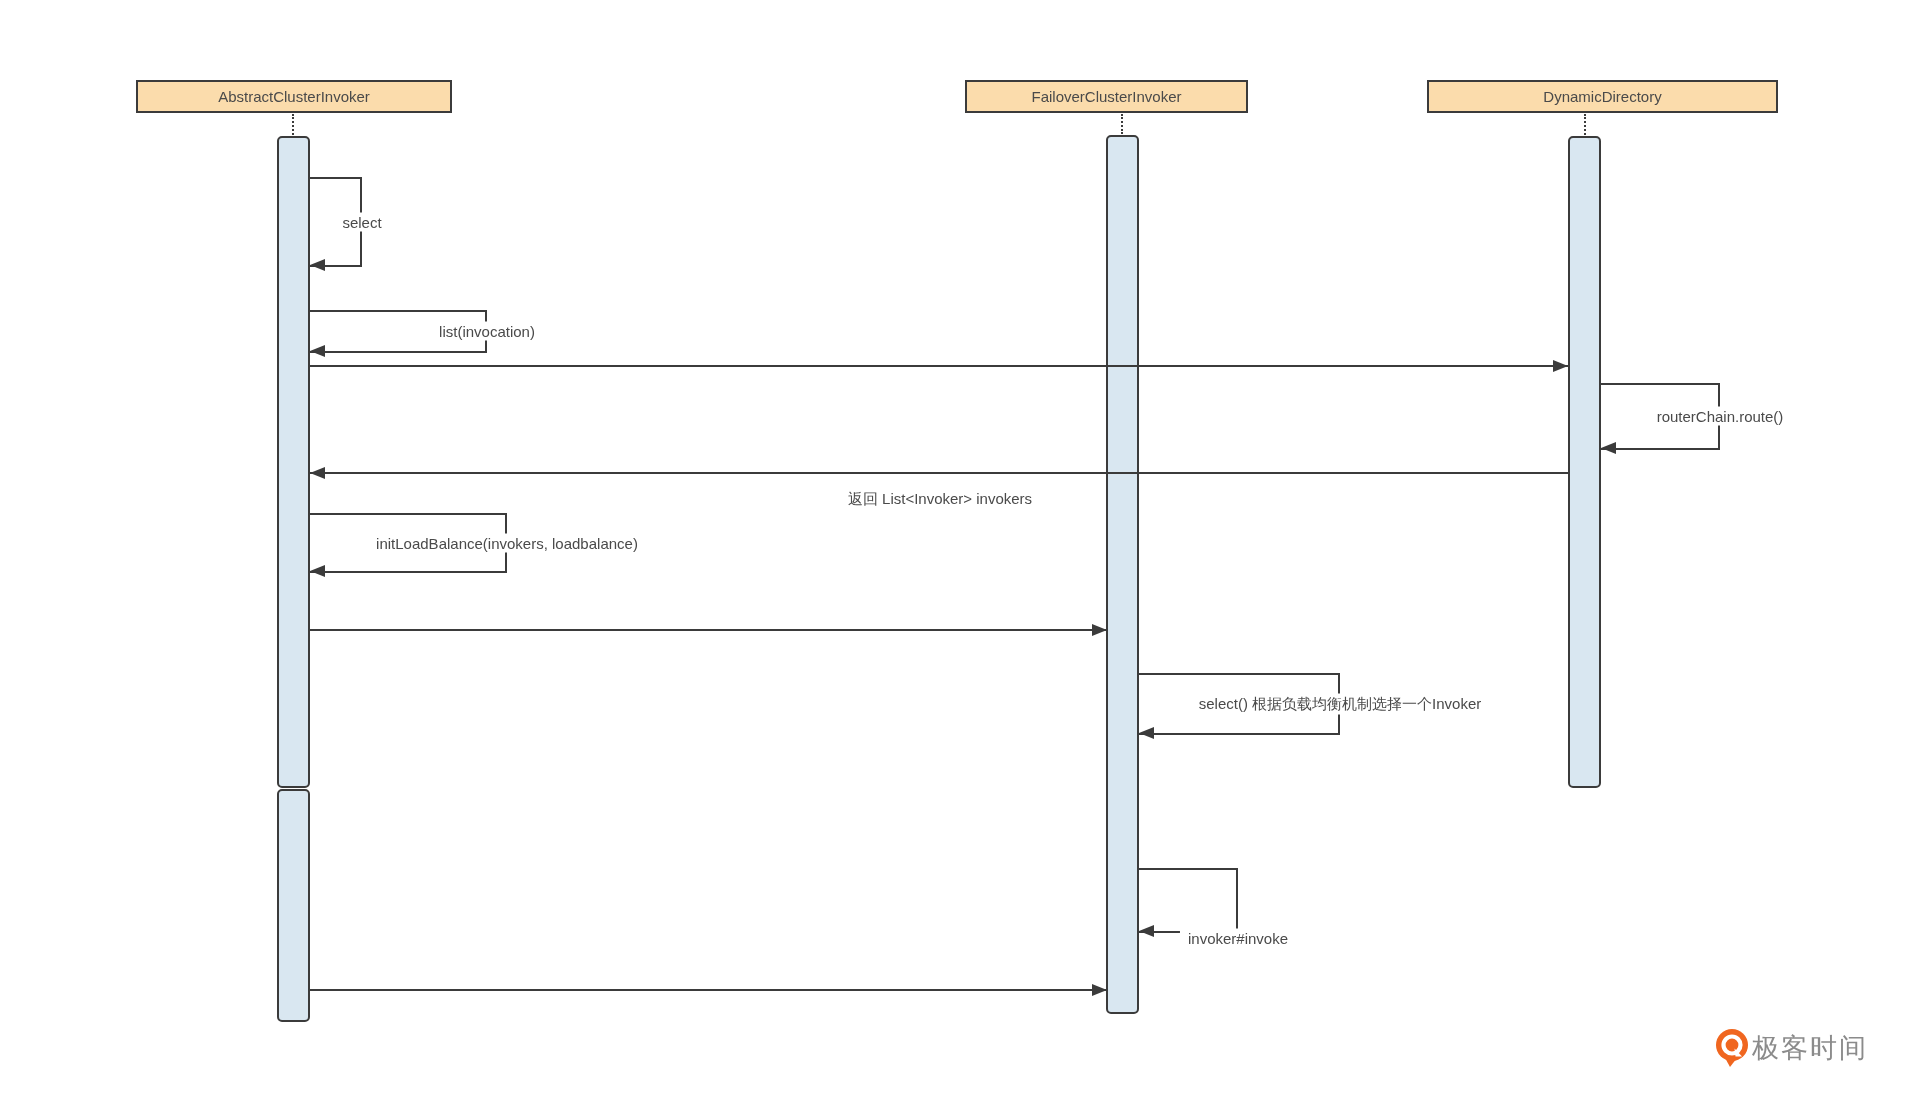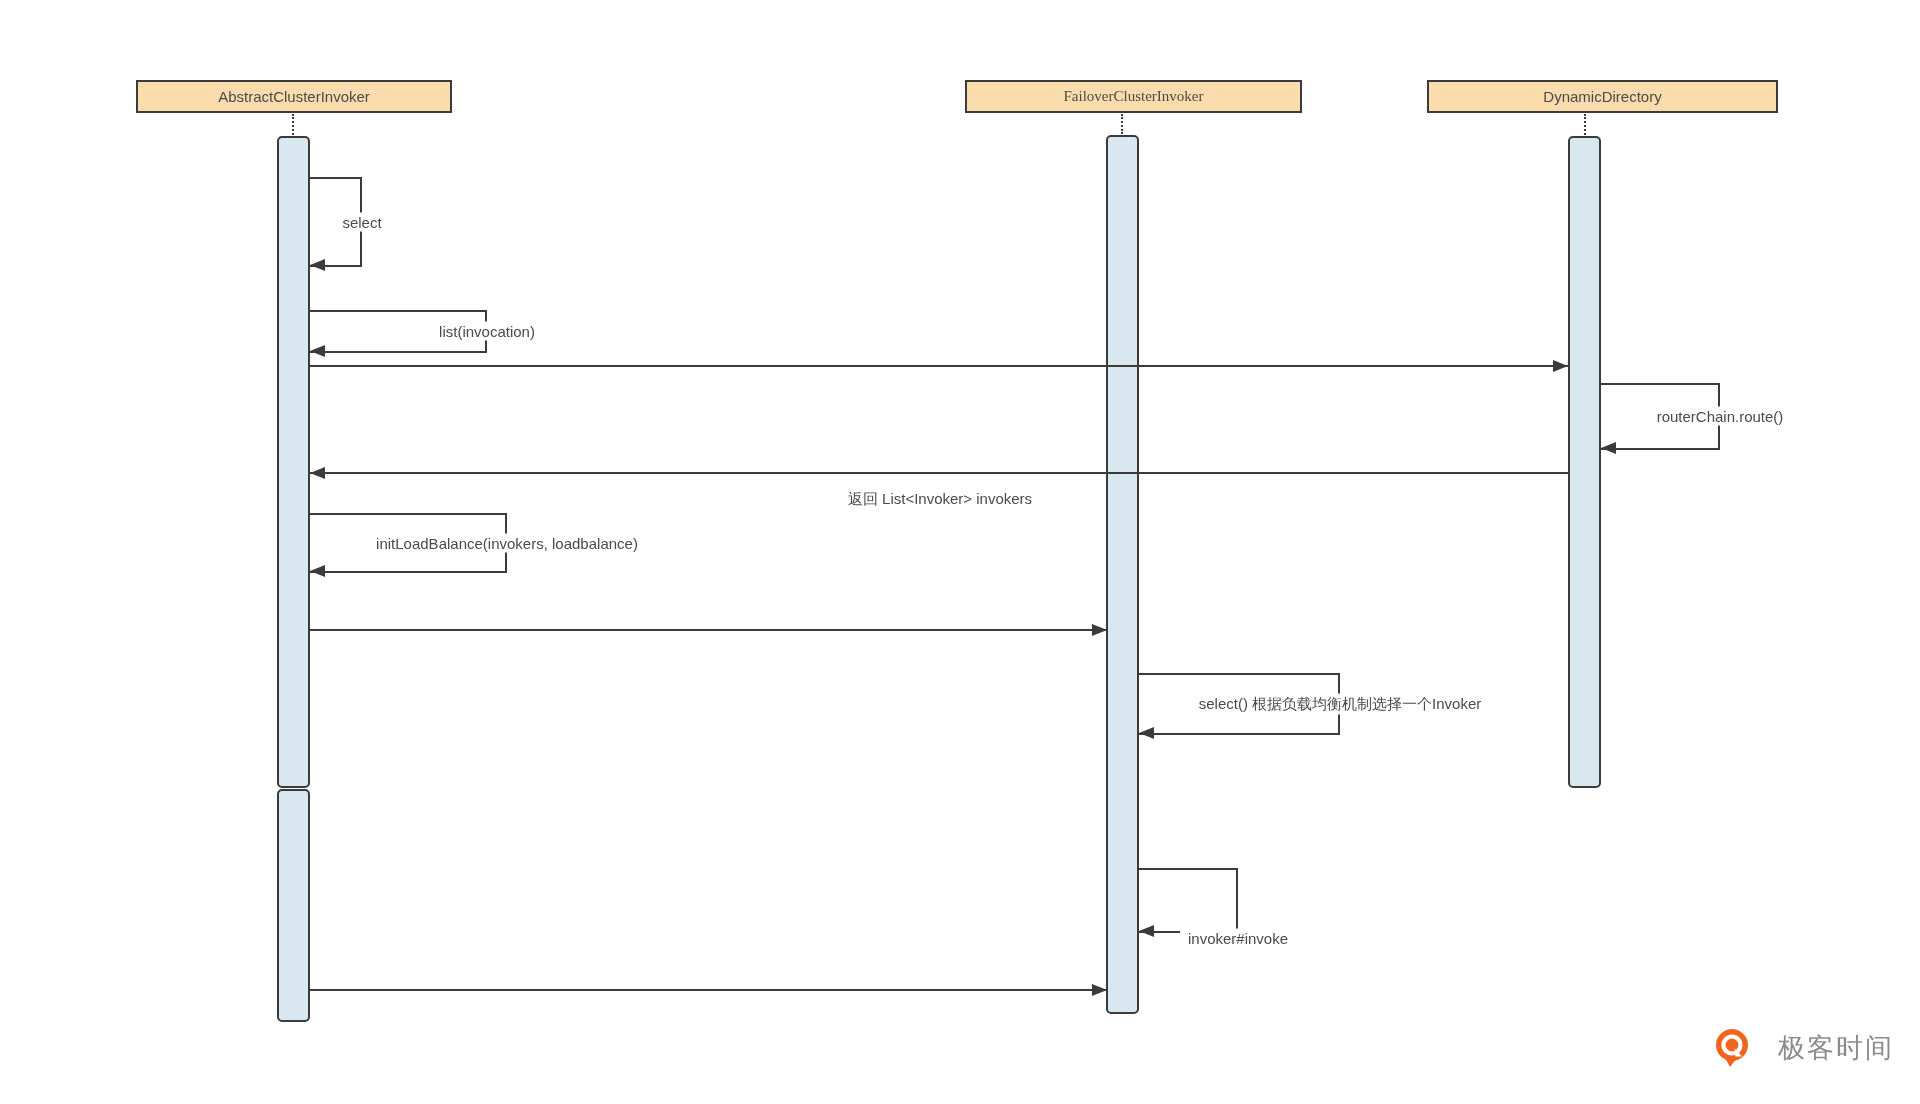--- a/index.html
+++ b/index.html
@@ -71,34 +71,34 @@
     color: #4a4a4a;
   }
   .logo {
     position: absolute;
     left: 1714px;
     top: 1028px;
     display: flex;
     align-items: center;
   }
   .logo-text {
-    margin-left: 28px;
+    margin-left: 2px;
     font-size: 27px;
     letter-spacing: 2px;
     color: #8b8b8b;
     font-family: Liberation Mono, monospace;
   }
 </style>
 </head>
 <body>
 
 <div class="canvas">
 
   <div class="head" style="left:136px; top:80px; width:316px;">AbstractClusterInvoker</div>
-  <div class="head" style="left:965px; top:80px; width:337px;font-family:Liberation Serif, serif;">FailoverClusterInvoker</div>
+  <div class="head" style="left:965px; top:80px; width:283px;">FailoverClusterInvoker</div>
   <div class="head" style="left:1427px; top:80px; width:351px;">DynamicDirectory</div>
 
   <div class="stub" style="left:292px; top:114px; height:21px;"></div>
   <div class="stub" style="left:1121px; top:114px; height:20px;"></div>
   <div class="stub" style="left:1584px; top:114px; height:21px;"></div>
 
   <div class="bar" style="left:277px; top:136px; height:652px;"></div>
   <div class="bar" style="left:277px; top:789px; height:233px;"></div>
   <div class="bar" style="left:1106px; top:135px; height:879px;"></div>
   <div class="bar" style="left:1568px; top:136px; height:652px;"></div>

